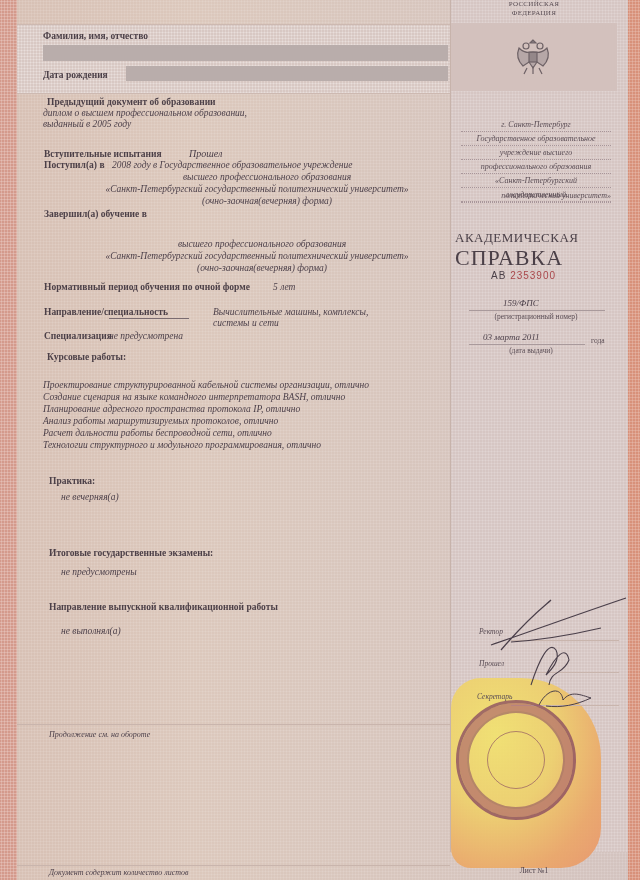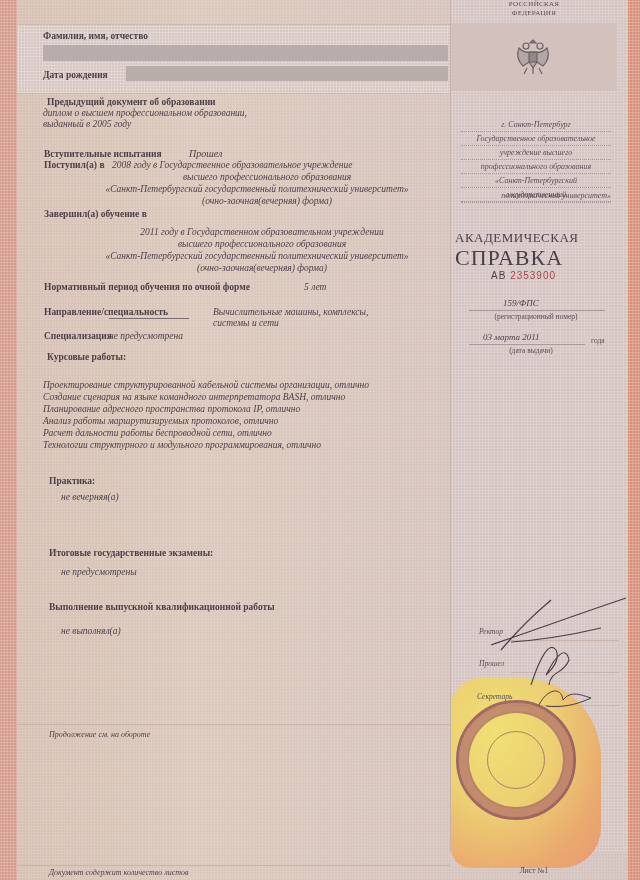--- a/index.html
+++ b/index.html
@@ -98,27 +98,26 @@
 
   <div class="label bold" style="left:27px;top:149px;">Вступительные испытания</div>
   <div class="val" style="left:172px;top:148px;font-size:10px;">Прошел</div>
   <div class="label bold" style="left:27px;top:160px;">Поступил(а) в</div>
   <div class="val" style="left:95px;top:160px;">2008 году в Государственное образовательное учреждение</div>
   <div class="val center" style="left:60px;top:172px;width:380px;">высшего профессионального образования</div>
   <div class="val center" style="left:40px;top:184px;width:400px;">«Санкт-Петербургский государственный политехнический университет»</div>
   <div class="val center" style="left:60px;top:196px;width:380px;">(очно-заочная(вечерняя) форма)</div>
 
   <div class="label bold" style="left:27px;top:209px;">Завершил(а) обучение в</div>
-  <div class="val center" style="left:60px;top:227px;width:370px;">2011 году  в Государственном образовательном учреждении</div>
   <div class="val center" style="left:60px;top:239px;width:370px;">высшего профессионального образования</div>
   <div class="val center" style="left:40px;top:251px;width:400px;">«Санкт-Петербургский государственный политехнический университет»</div>
   <div class="val center" style="left:60px;top:263px;width:370px;">(очно-заочная(вечерняя) форма)</div>
 
   <div class="label bold" style="left:27px;top:282px;">Нормативный период обучения по очной форме</div>
-  <div class="val" style="left:287px;top:282px;">5 лет</div>
+  <div class="val" style="left:256px;top:282px;">5 лет</div>
 
   <div class="label bold" style="left:27px;top:307px;text-decoration:none;">Направление/специальность</div>
   <div class="rule" style="left:92px;top:318px;width:80px;background:#7a6b70;"></div>
   <div class="val" style="left:196px;top:307px;">Вычислительные машины, комплексы,</div>
   <div class="val" style="left:196px;top:318px;">системы и сети</div>
 
   <div class="label bold" style="left:27px;top:331px;">Специализация</div>
   <div class="val" style="left:92px;top:331px;">не предусмотрена</div>
 
   <div class="label bold" style="left:30px;top:352px;">Курсовые работы:</div>
@@ -130,21 +129,21 @@
     <div class="val" style="left:26px;top:428px;">Расчет дальности работы беспроводной сети, отлично</div>
     <div class="val" style="left:26px;top:440px;">Технологии структурного и модульного программирования, отлично</div>
   </div>
 
   <div class="label bold" style="left:32px;top:476px;">Практика:</div>
   <div class="val" style="left:44px;top:492px;">не вечерняя(а)</div>
 
   <div class="label bold" style="left:32px;top:548px;">Итоговые государственные экзамены:</div>
   <div class="val" style="left:44px;top:567px;">не предусмотрены</div>
 
-  <div class="label bold" style="left:32px;top:602px;">Выполнение выпускной квалификационной работы</div>
+  <div class="label bold" style="left:32px;top:602px;">Направление выпускной квалификационной работы</div>
   <div class="val" style="left:44px;top:626px;">не выполнял(а)</div>
 
   <div class="rule" style="left:0;top:724px;width:433px;"></div>
   <div class="val" style="left:32px;top:730px;font-size:8px;">Продолжение см. на обороте</div>
 
   <div class="rule" style="left:0;top:865px;width:433px;"></div>
   <div class="val" style="left:32px;top:868px;font-size:8px;">Документ содержит количество листов</div>
 </div>
 
 <div class="right-panel">

